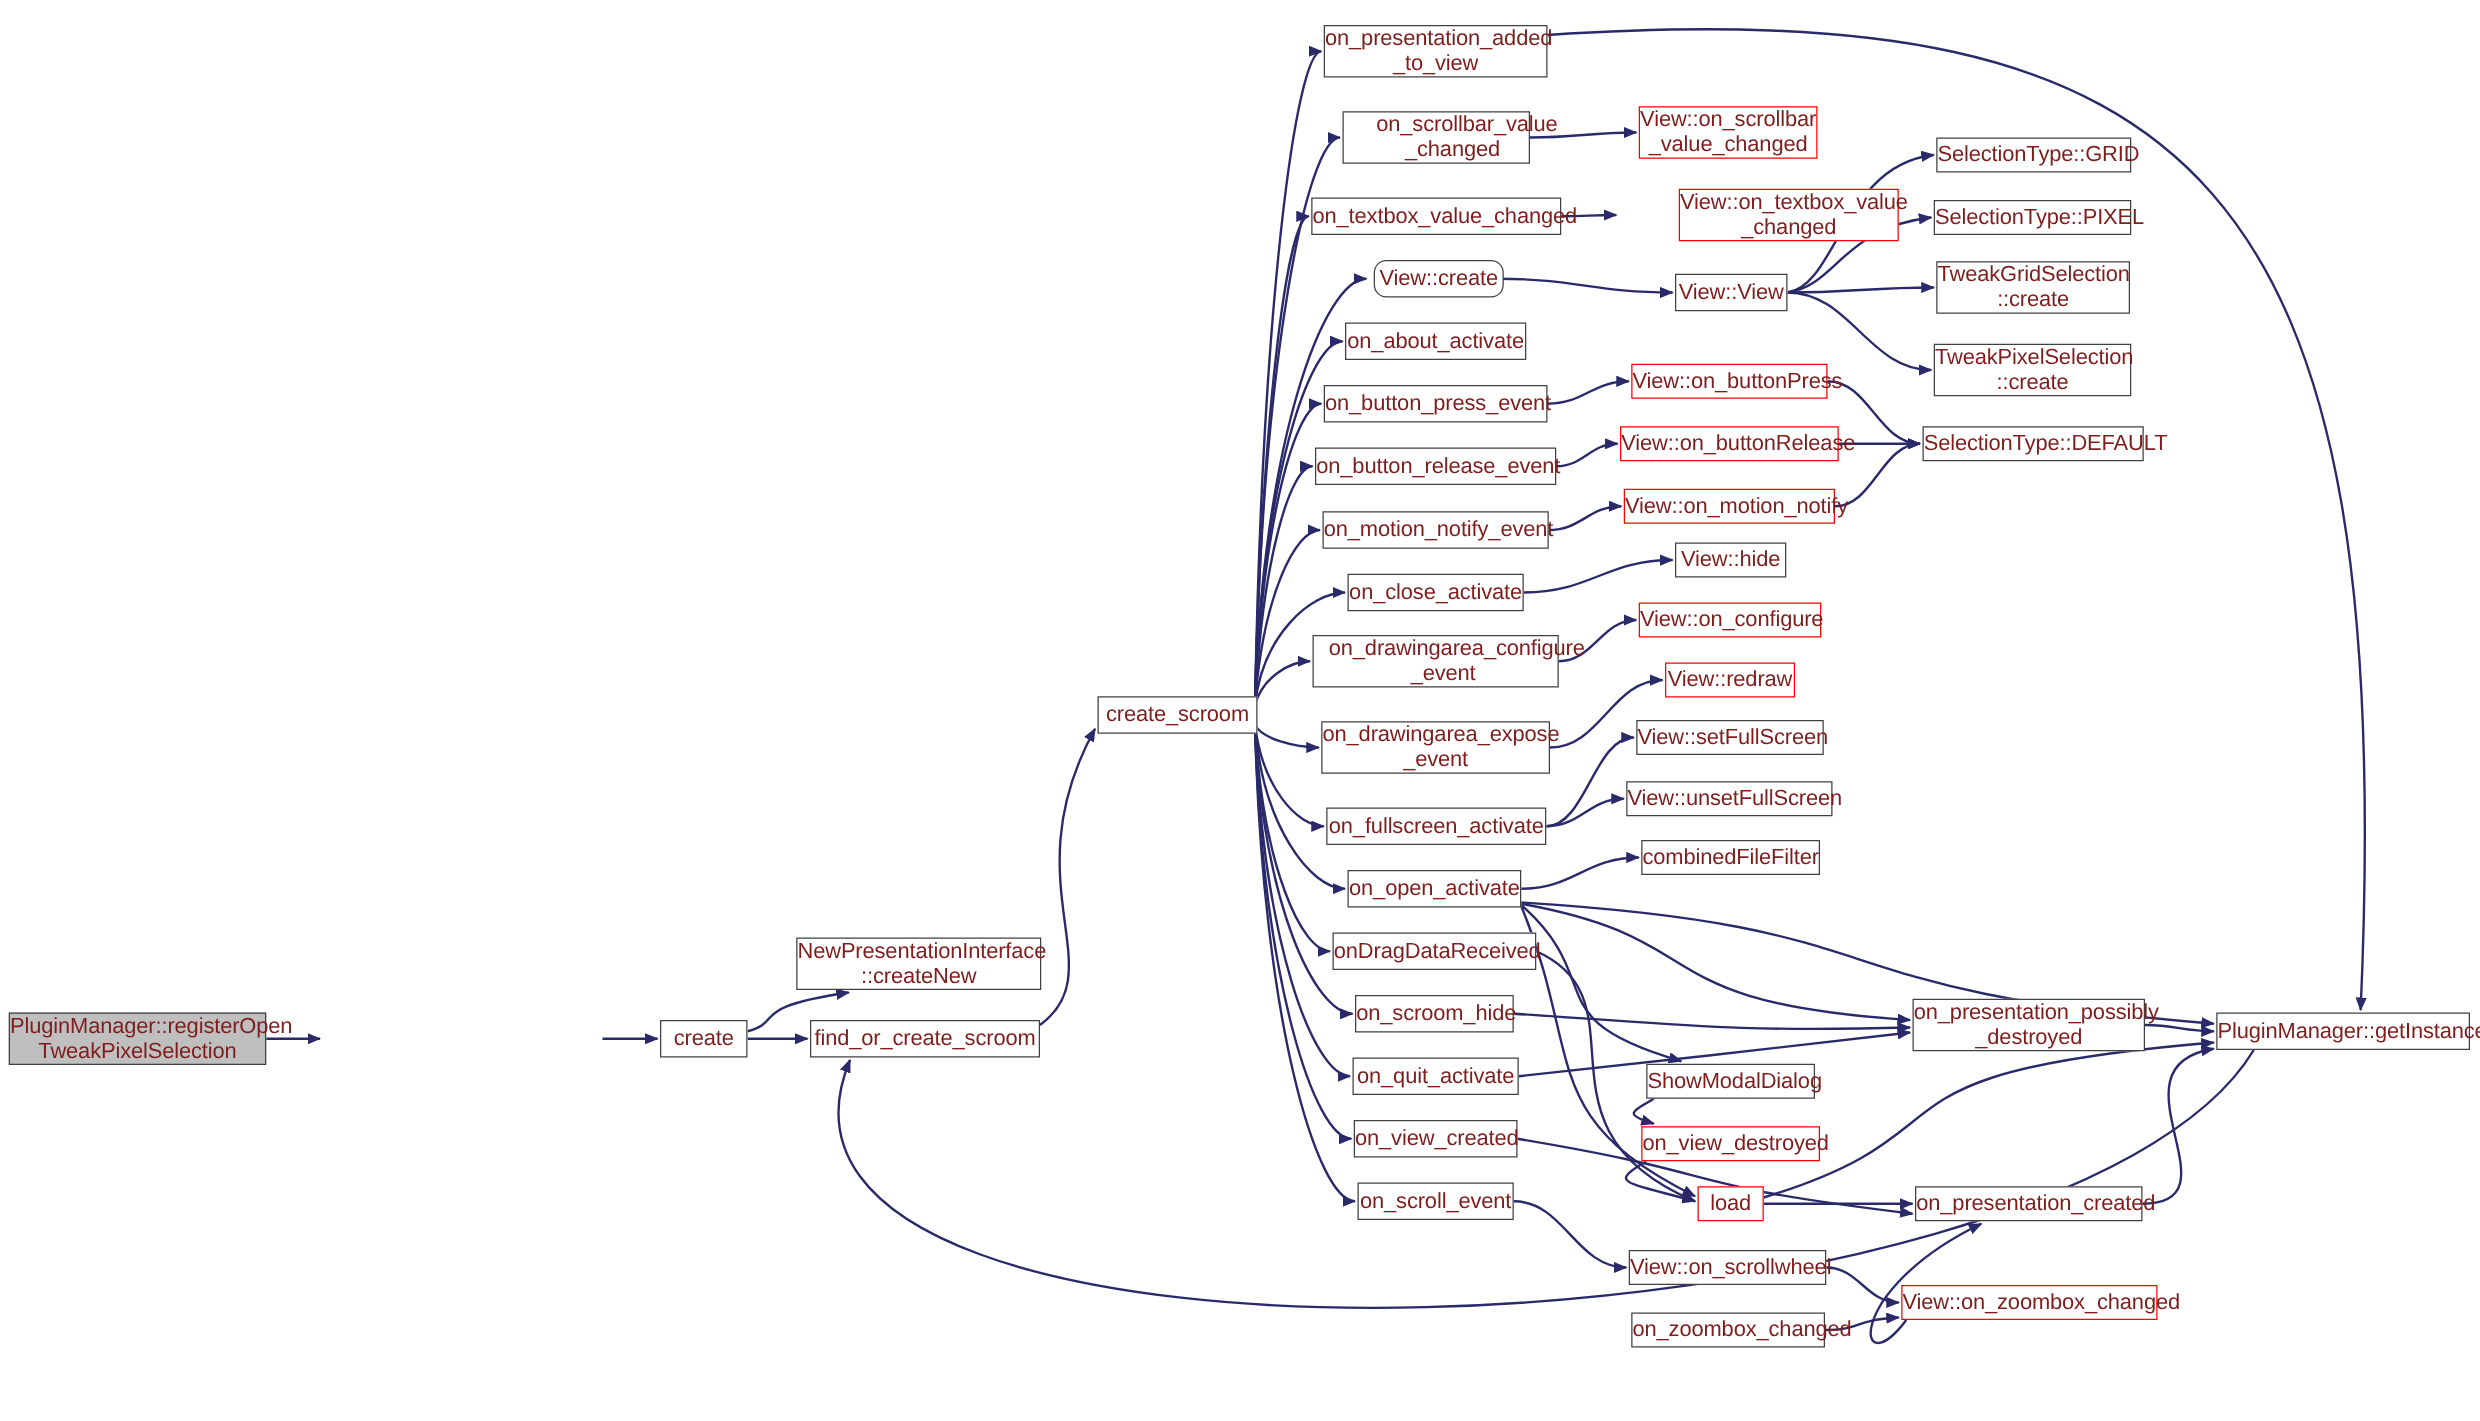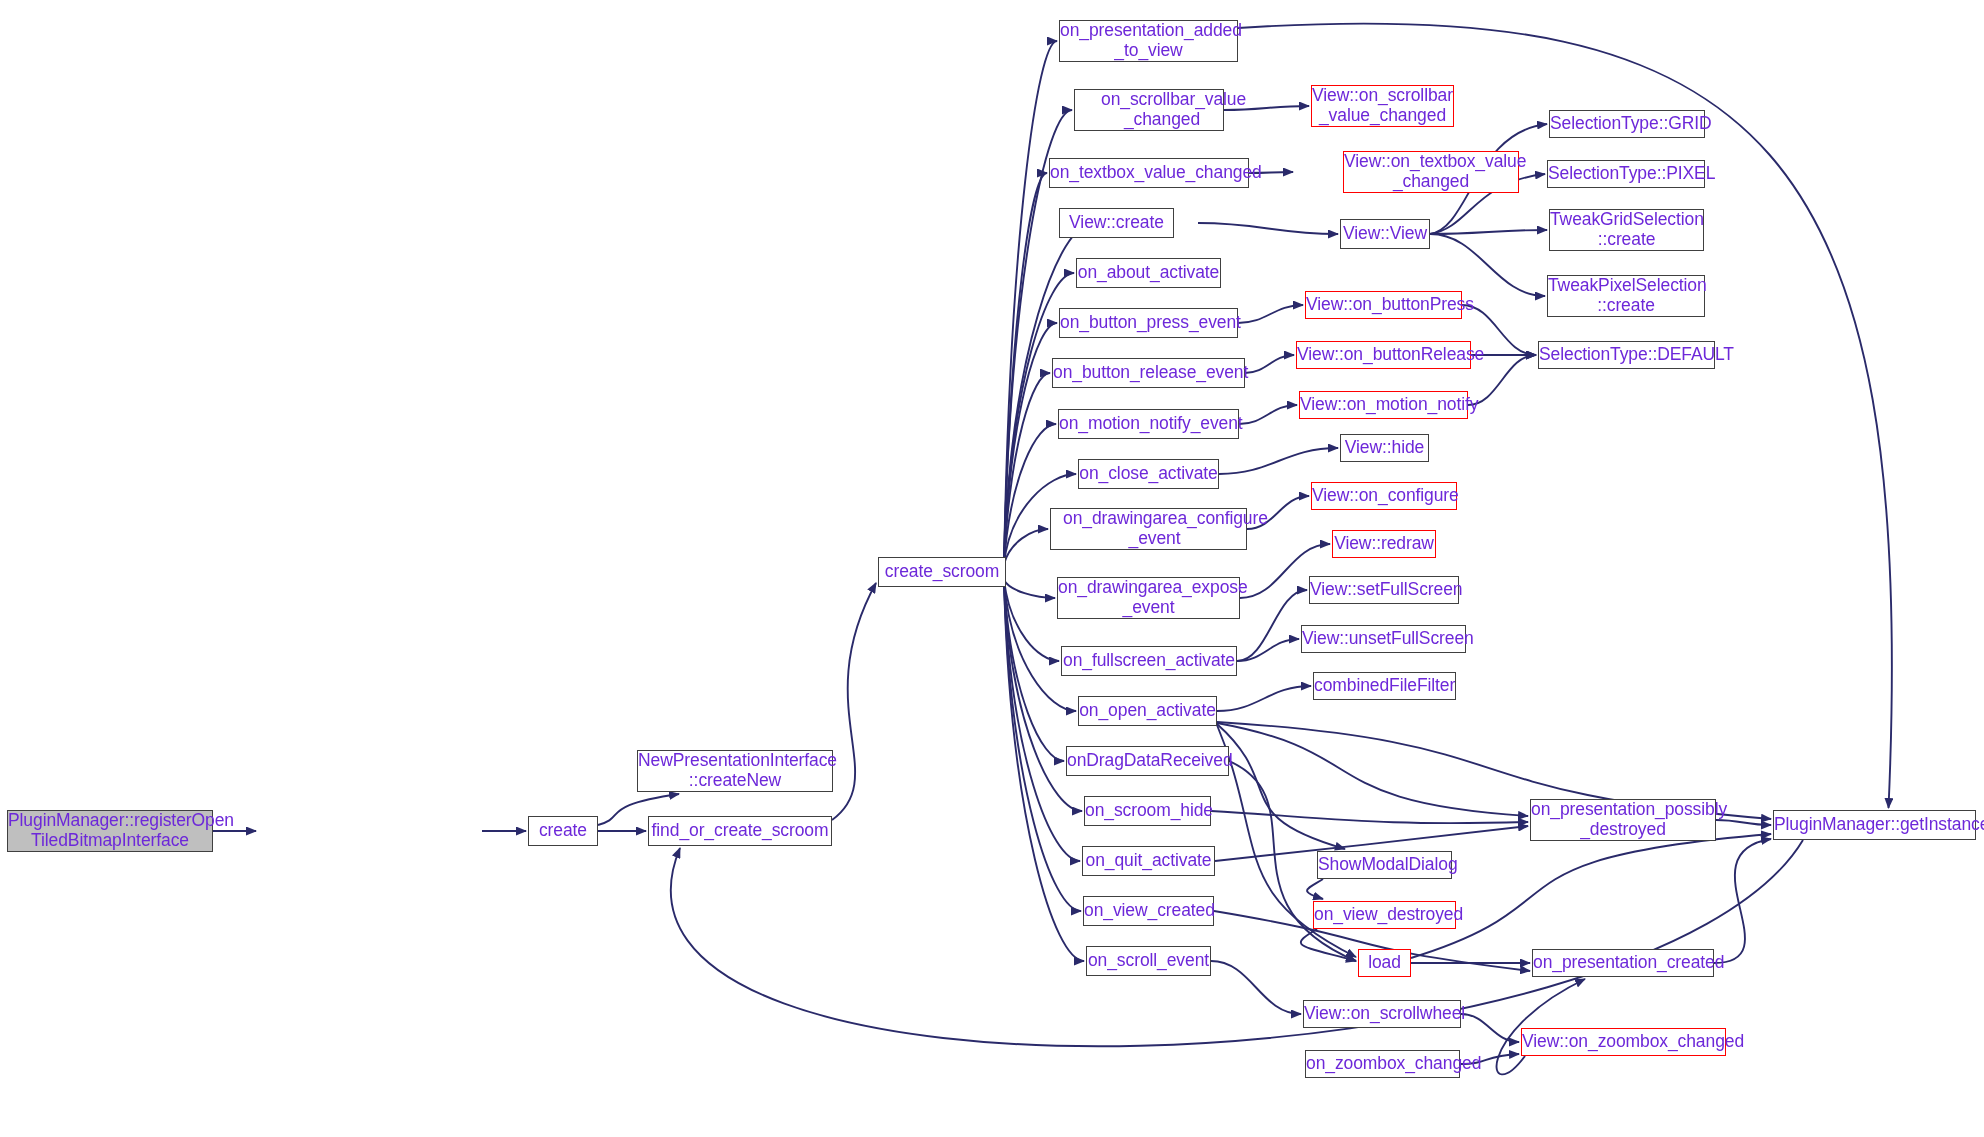--- a/index.html
+++ b/index.html
@@ -26,21 +26,21 @@
   }
   .node {
     position: absolute;
     box-sizing: border-box;
     display: flex;
     align-items: center;
     justify-content: center;
     text-align: center;
     background: #ffffff;
     border: 1.6px solid #404040;
-    color: #6d28d9;
+    color: #7f1d1d;
     font-size: 17.5px;
     line-height: 1.12;
     white-space: pre-line;
     letter-spacing: -0.1px;
     z-index: 5;
   }
   .node.red {
     border-color: #ff0000;
   }
   .node.filled {
@@ -121,32 +121,32 @@
         <path d="M1461,1014 C1487.1,1014 1492.9,1042 1519,1042"></path>
         <path d="M1460,1064 C1490,1064 1481,1056 1519,1054"></path>
         <path d="M1525,1056 C1485,1110 1473,1033 1585,979"></path>
         <path d="M1716,820 C1740.75,820 1746.25,825 1771,825"></path>
         <path d="M1714,963 C1794,963 1683,853 1771,839"></path>
         <path d="M1238,28 C1758,-6 1918.5,140 1888.5,808"></path>
         <path d="M1803,840 C1653,1090 560,1136 680,848"></path>
       </g>
   </svg>
 <div class="node filled" style="left: 7px; top: 810px; width: 206px; height: 42px;"><span class="lbl">PluginManager::registerOpen
-TiledBitmapInterface</span></div>
+TweakPixelSelection</span></div>
     <div class="node" style="left: 528px; top: 816px; width: 70px; height: 30px;"><span class="lbl">create</span></div>
     <div class="node" style="left: 637px; top: 750px; width: 196px; height: 42px;"><span class="lbl">NewPresentationInterface
 ::createNew</span></div>
     <div class="node" style="left: 648px; top: 816px; width: 184px; height: 30px;"><span class="lbl">find_or_create_scroom</span></div>
     <div class="node" style="left: 878px; top: 557px; width: 128px; height: 30px;"><span class="lbl">create_scroom</span></div>
     <div class="node" style="left: 1059px; top: 20px; width: 179px; height: 42px;"><span class="lbl">on_presentation_added
 _to_view</span></div>
     <div class="node" style="left: 1074px; top: 89px; width: 150px; height: 42px; padding-left: 26px;"><span class="lbl">on_scrollbar_value
 _changed</span></div>
     <div class="node" style="left: 1049px; top: 158px; width: 200px; height: 30px;"><span class="lbl">on_textbox_value_changed</span></div>
-    <div class="node" style="left: 1059px; top: 208px; width: 115px; height: 30px;"><span class="lbl">View::create</span></div>
+    <div class="node" style="left: 1099px; top: 208px; width: 104px; height: 30px; border-radius: 10px;"><span class="lbl">View::create</span></div>
     <div class="node" style="left: 1076px; top: 258px; width: 145px; height: 30px;"><span class="lbl">on_about_activate</span></div>
     <div class="node" style="left: 1059px; top: 308px; width: 179px; height: 30px;"><span class="lbl">on_button_press_event</span></div>
     <div class="node" style="left: 1052px; top: 358px; width: 193px; height: 30px;"><span class="lbl">on_button_release_event</span></div>
     <div class="node" style="left: 1058px; top: 409px; width: 181px; height: 30px;"><span class="lbl">on_motion_notify_event</span></div>
     <div class="node" style="left: 1078px; top: 459px; width: 141px; height: 30px;"><span class="lbl">on_close_activate</span></div>
     <div class="node" style="left: 1050px; top: 508px; width: 197px; height: 42px; padding-left: 12px;"><span class="lbl">on_drawingarea_configure
 _event</span></div>
     <div class="node" style="left: 1057px; top: 577px; width: 183px; height: 42px;"><span class="lbl">on_drawingarea_expose
 _event</span></div>
     <div class="node" style="left: 1061px; top: 646px; width: 176px; height: 30px;"><span class="lbl">on_fullscreen_activate</span></div>

